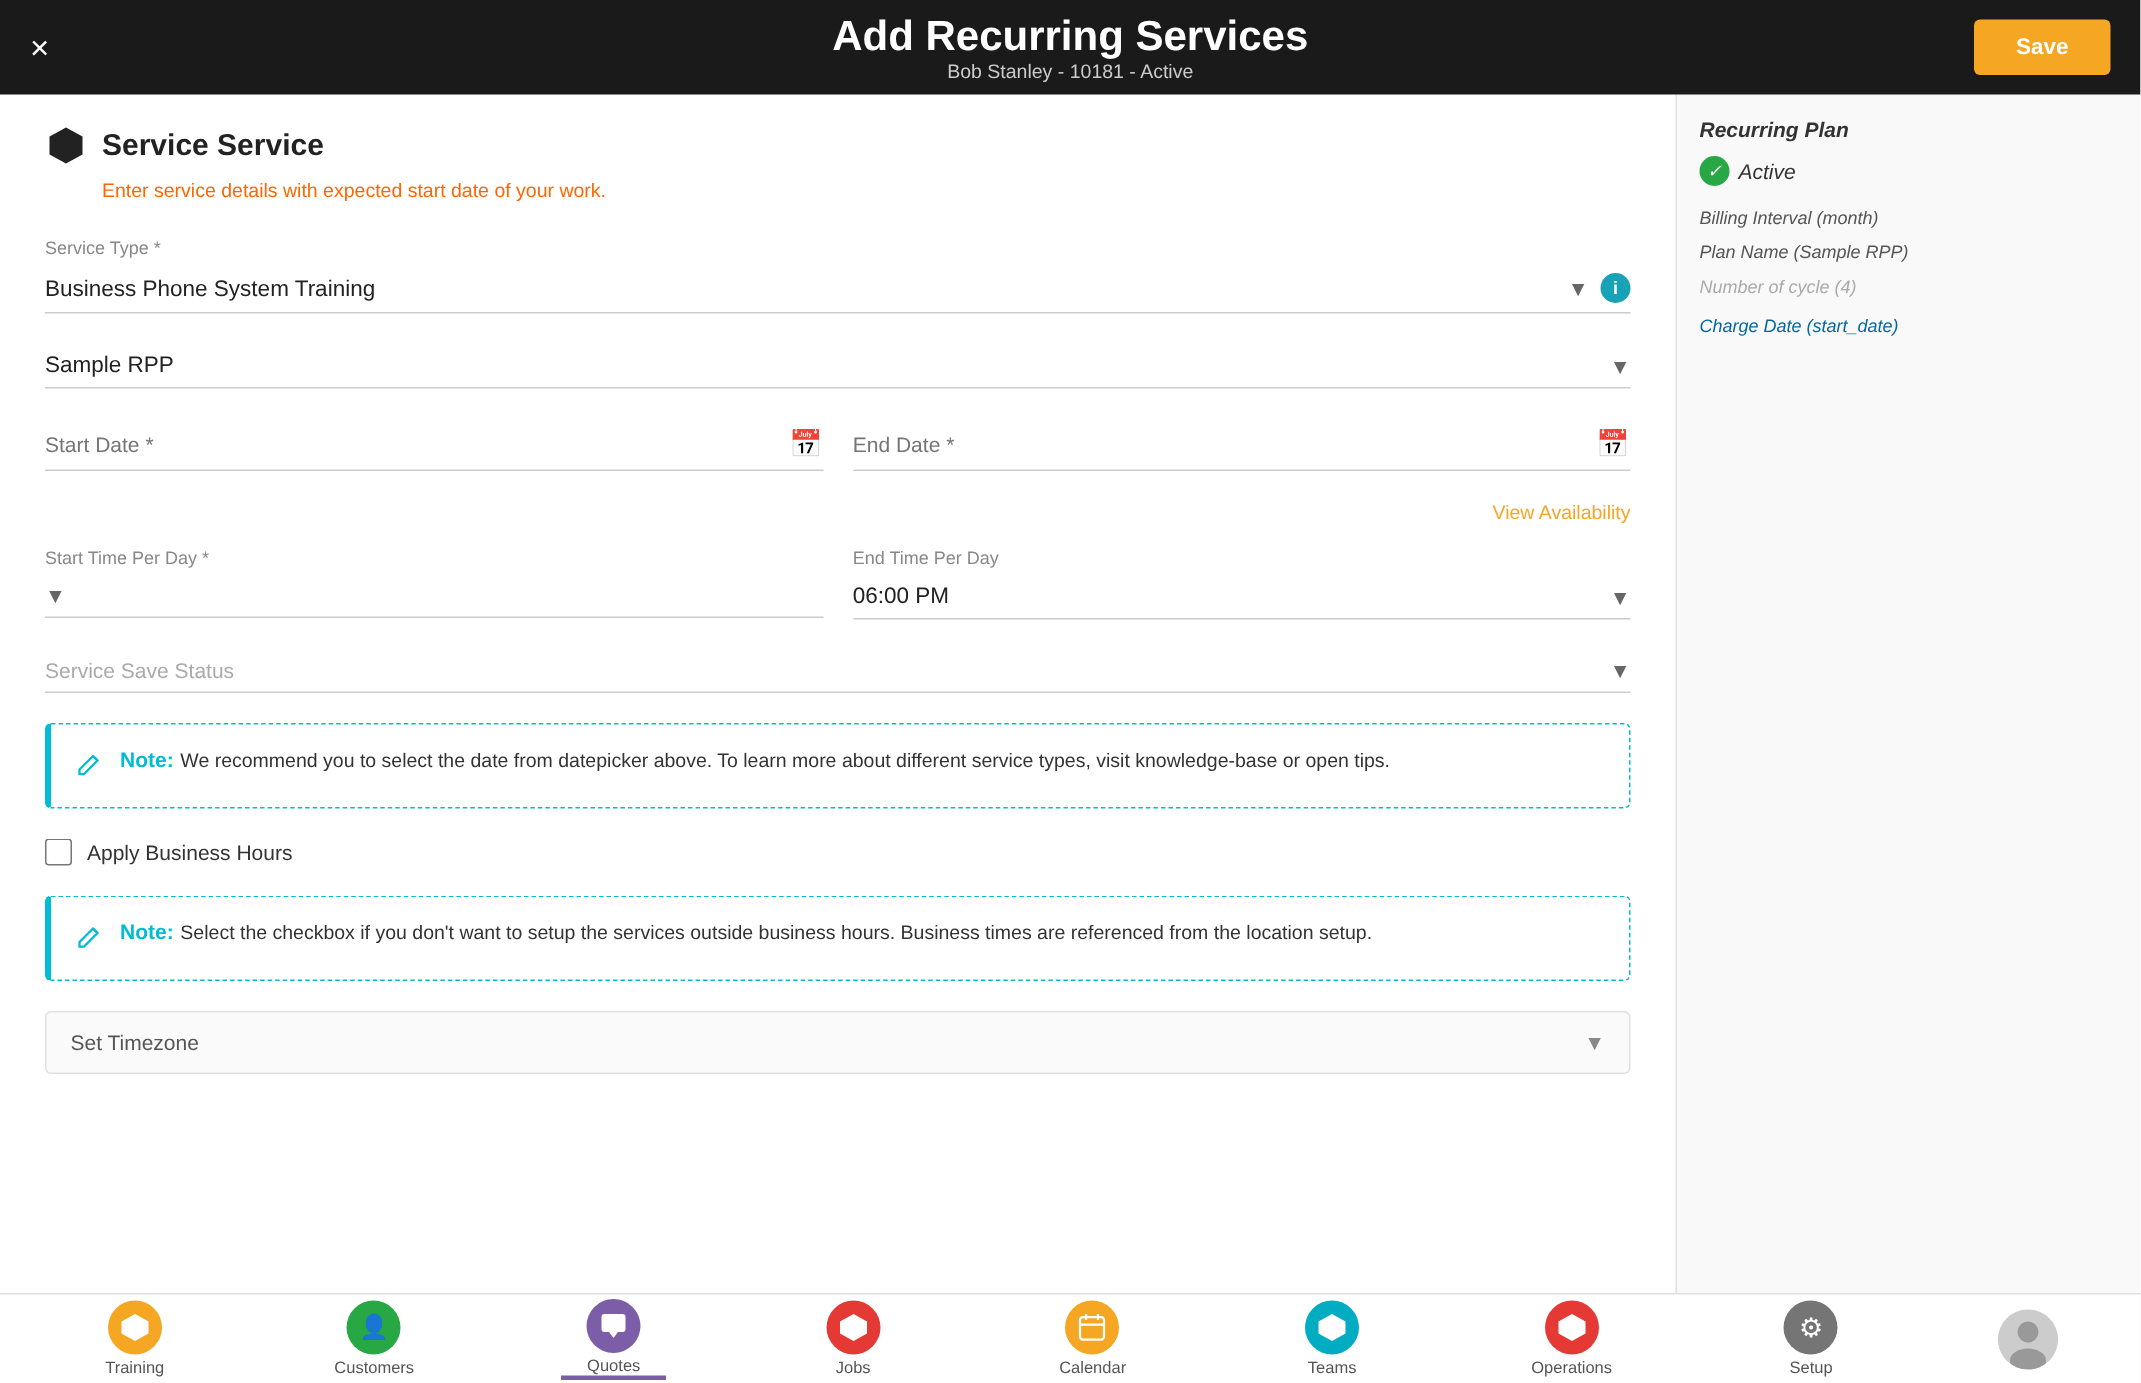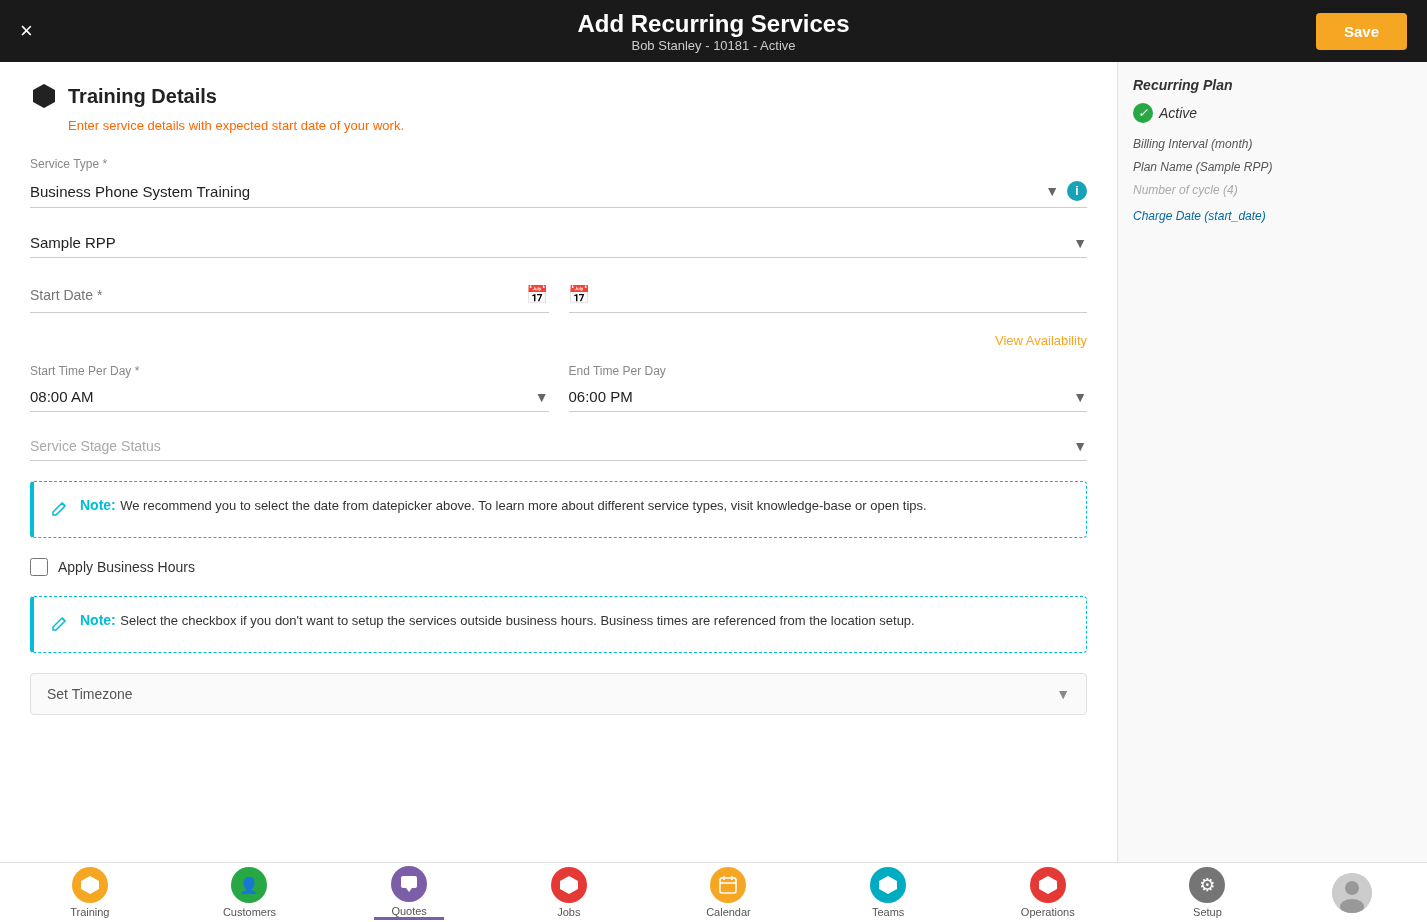--- a/index.html
+++ b/index.html
@@ -10,21 +10,21 @@
       background: #1a1a1a;
       color: white;
       display: flex;
       align-items: center;
       justify-content: center;
       padding: 8px 20px;
       position: relative;
       min-height: 62px;
     }
     .header-title { text-align: center; }
-    .header-title h1 { font-size: 24px; font-weight: bold; }
+    .header-title h1 { font-size: 28px; font-weight: bold; }
     .header-title p { font-size: 13px; color: #ccc; }
     .close-btn {
       position: absolute;
       left: 20px;
       background: none;
       border: none;
       color: white;
       font-size: 22px;
       cursor: pointer;
     }
@@ -366,21 +366,21 @@
 </div>
 
 <div class="content-area">
 
   <div class="main-form">
 
     <div class="section-header">
       <svg class="hex-icon" viewBox="0 0 28 28">
         <polygon points="14,2 25,8 25,20 14,26 3,20 3,8" fill="#222"></polygon>
       </svg>
-      <span class="section-title">Training Details</span>
+      <span class="section-title">Service Service</span>
     </div>
     <div class="section-subtitle">
       <span>Enter service details with </span><span style="color:#ff6600">expected start date of your work</span><span>.</span>
     </div>
 
     <div class="form-group">
       <div class="field-label">Service Type *</div>
       <div class="field-select-row">
         <span class="field-value">Business Phone System Training</span>
         <span class="dropdown-arrow">▼</span>
@@ -397,46 +397,46 @@
 
     <div class="two-col">
       <div>
         <div class="date-field">
           <input type="text" placeholder="Start Date *" style="">
           <span class="cal-icon">📅</span>
         </div>
       </div>
       <div>
         <div class="date-field">
+          <input type="text" placeholder="End Date *" style="">
           <span class="cal-icon">📅</span>
         </div>
       </div>
     </div>
 
     <div class="view-availability">View Availability</div>
 
     <div class="two-col" style="margin-top:16px;">
       <div>
         <div class="field-label">Start Time Per Day *</div>
         <div class="time-field">
-          <span class="time-value">08:00 AM</span>
           <span class="dropdown-arrow">▼</span>
         </div>
       </div>
       <div>
         <div class="field-label">End Time Per Day</div>
         <div class="time-field">
           <span class="time-value">06:00 PM</span>
           <span class="dropdown-arrow">▼</span>
         </div>
       </div>
     </div>
 
     <div class="stage-row">
-      <span class="stage-label">Service Stage Status</span>
+      <span class="stage-label">Service Save Status</span>
       <span class="dropdown-arrow">▼</span>
     </div>
 
     <div class="note-box">
       <div class="note-icon-wrap">
         <svg width="20" height="20" viewBox="0 0 20 20" fill="none">
           <path d="M3 14L3 17H6L15 8L12 5L3 14Z" stroke="#00bcd4" stroke-width="1.5" fill="none"></path>
           <path d="M12 5L15 8" stroke="#00bcd4" stroke-width="1.5"></path>
         </svg>
       </div>

